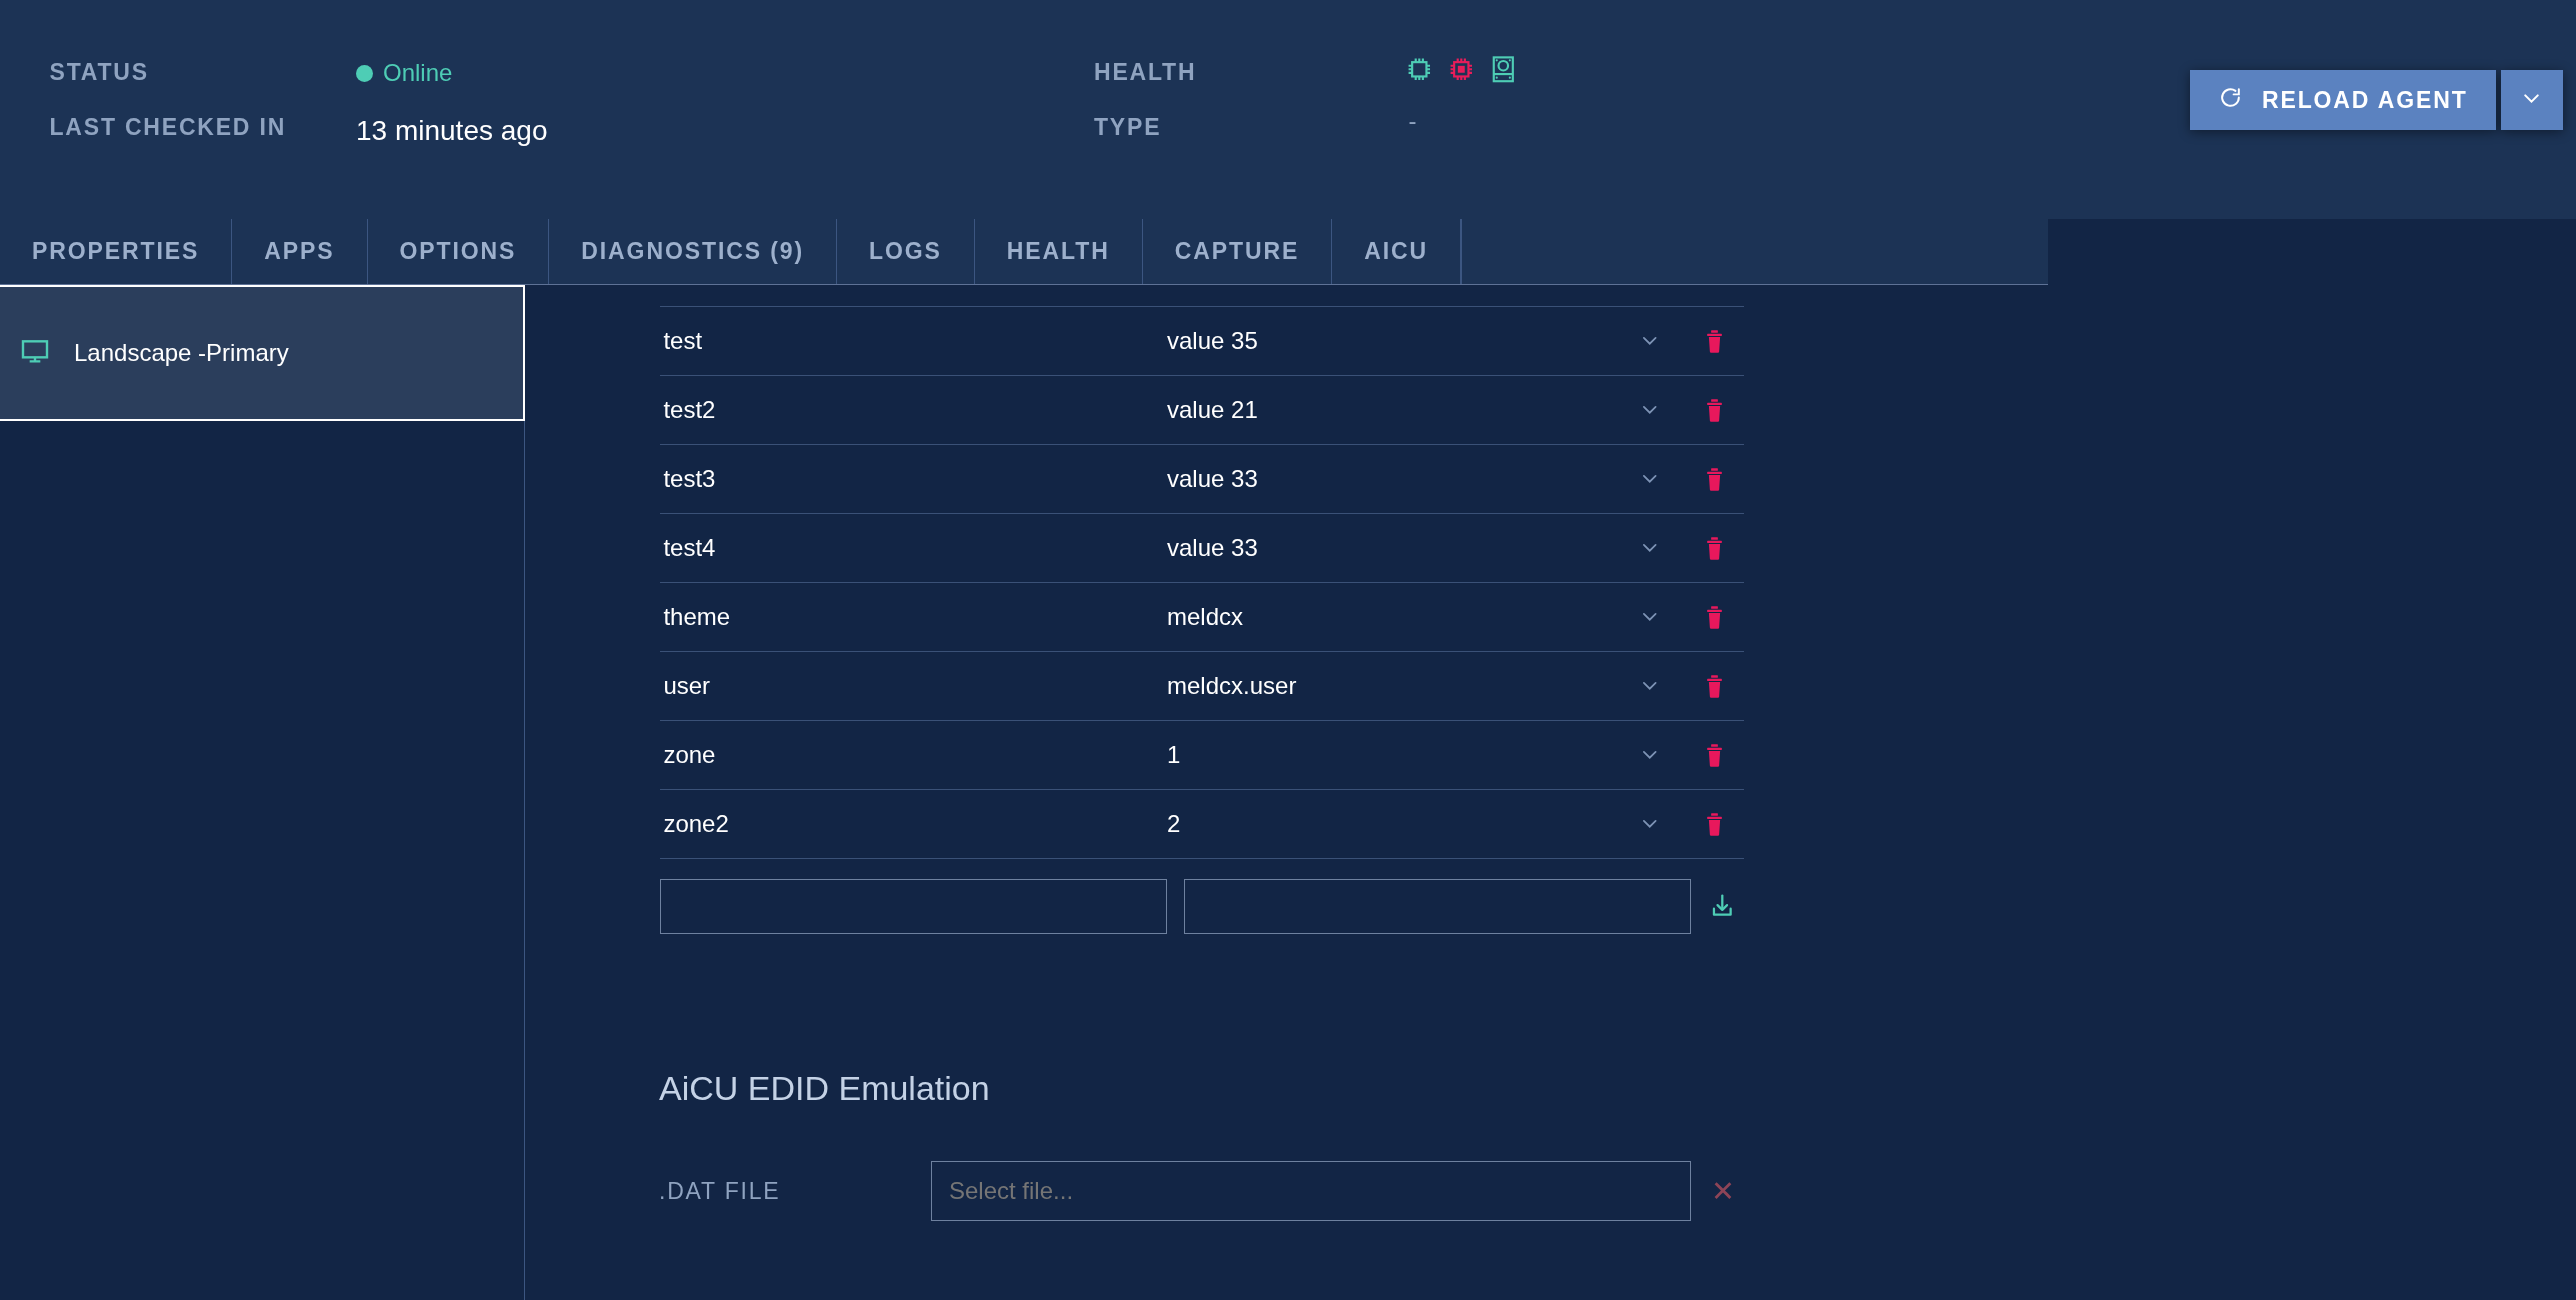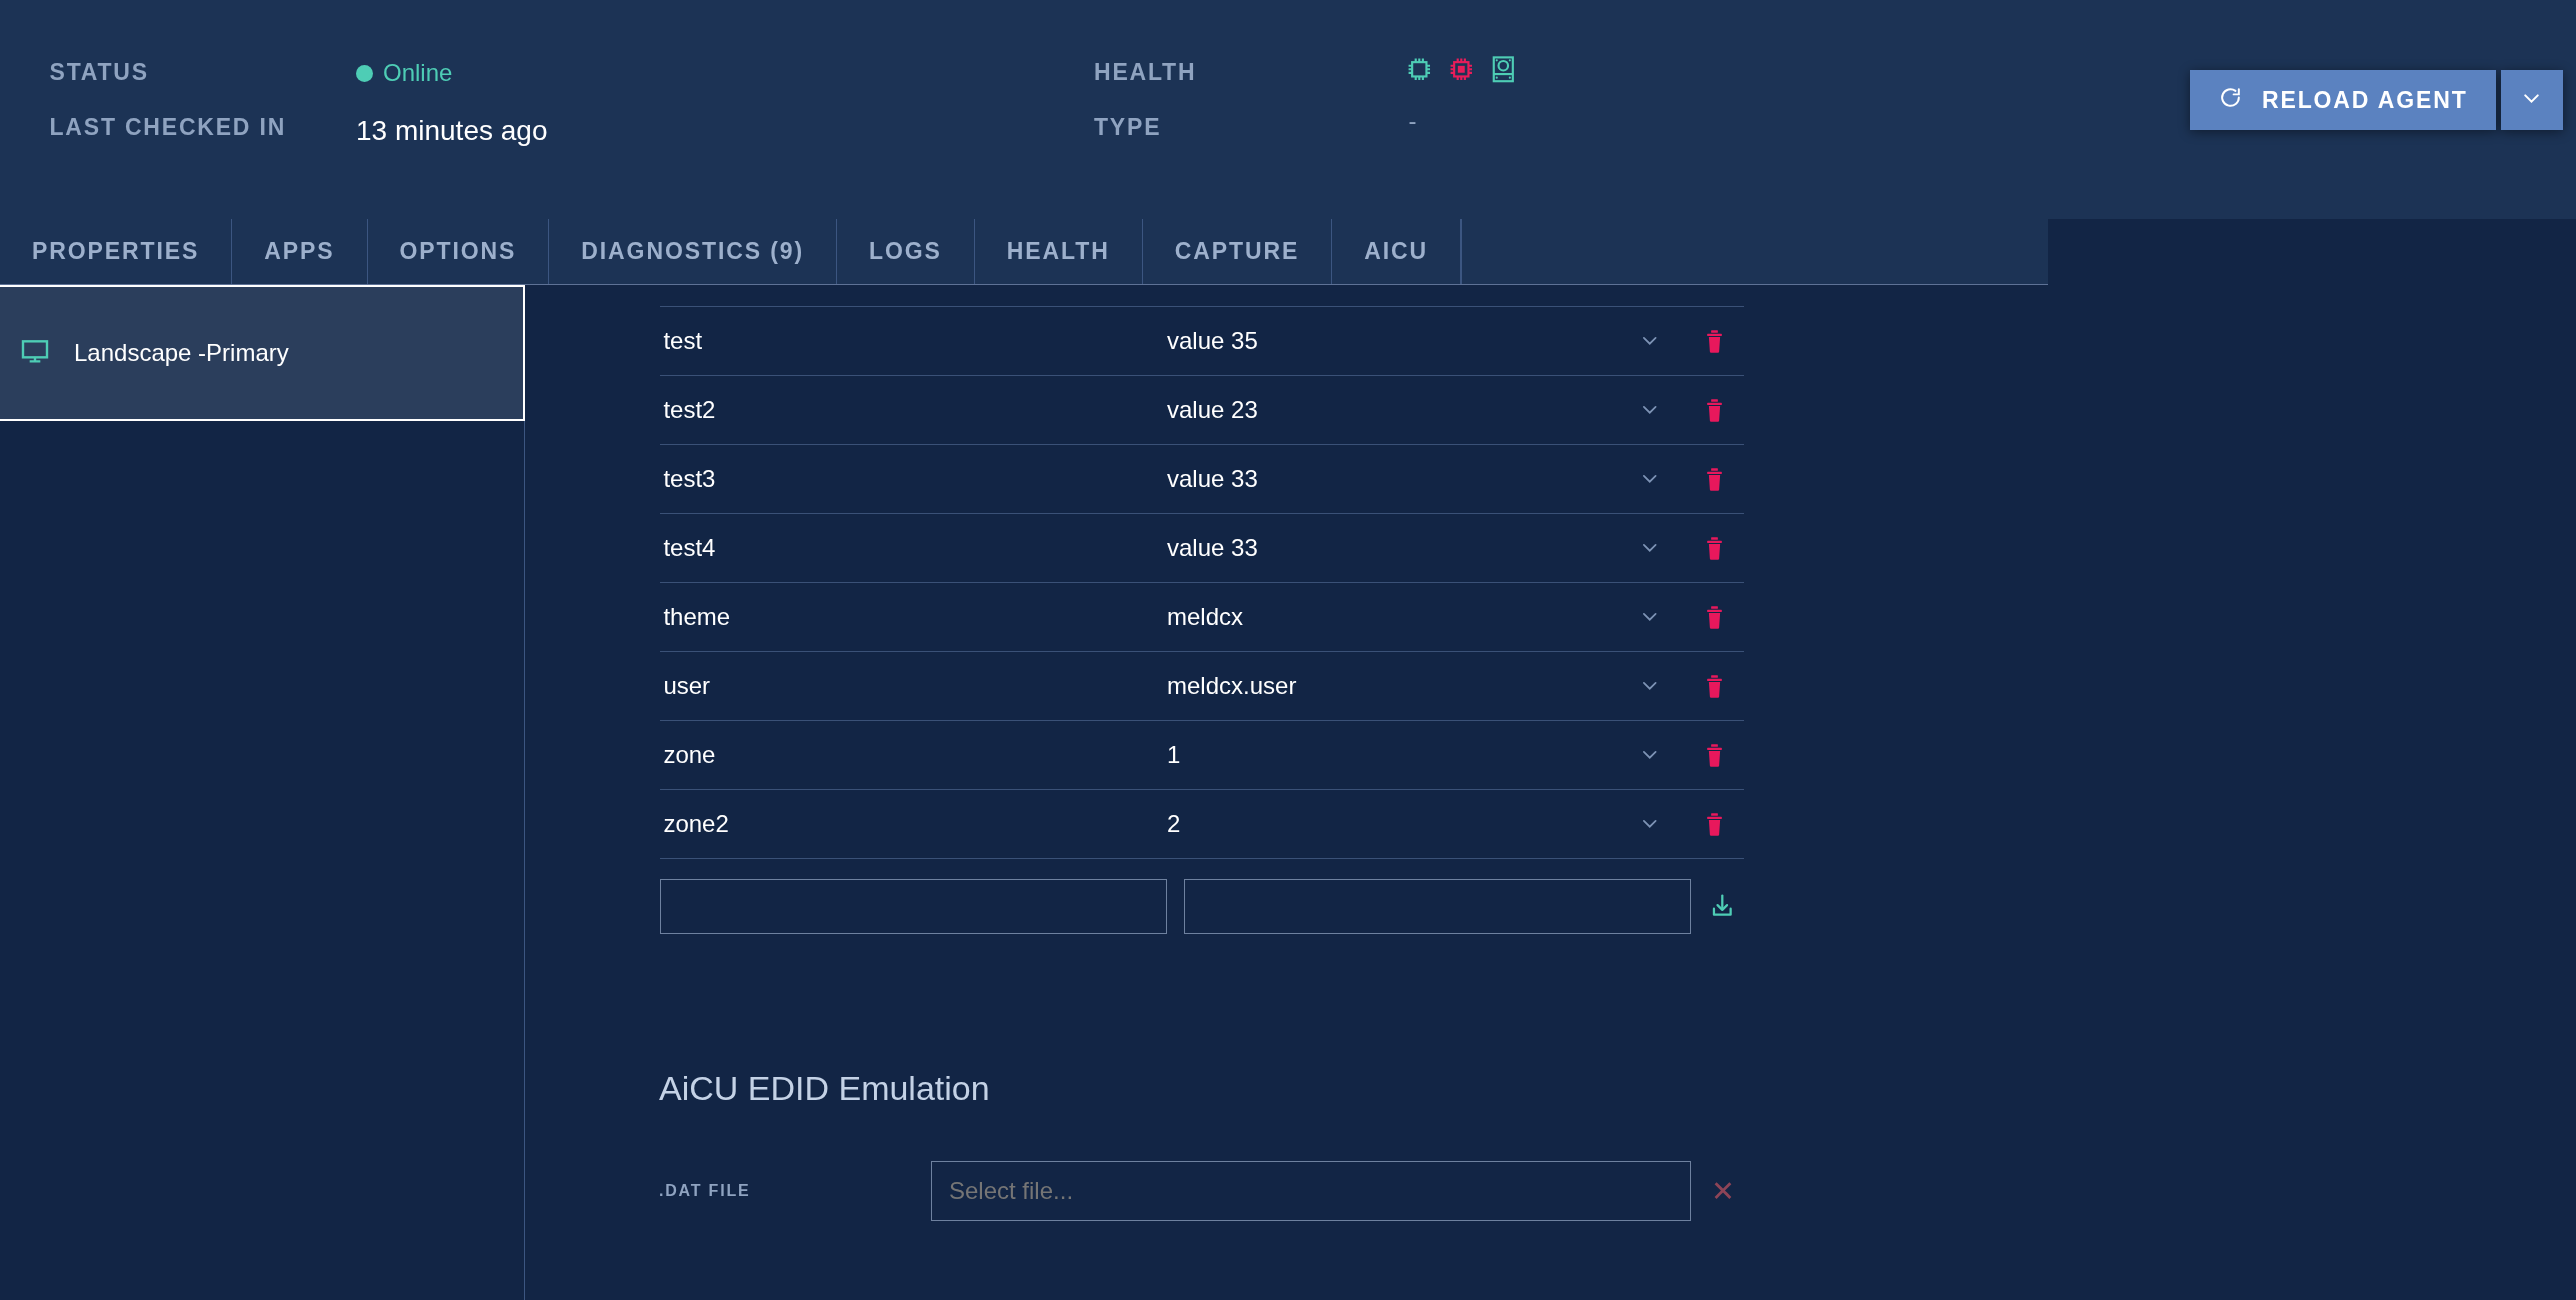--- a/index.html
+++ b/index.html
@@ -127,21 +127,21 @@
 
   .section-title {
     position:absolute; left:659px; top:1069px;
     color:#c4d2e6; font-size:34px; font-weight:normal; white-space:nowrap;
   }
   .edid-row {
     position:absolute; left:659px; top:1161px;
     display:flex; align-items:center;
   }
   .edid-label {
-    width:272px; color:#8fa3c0; font-size:16px; font-weight:bold;
+    width:272px; color:#8fa3c0; font-size:23px; font-weight:normal;
     letter-spacing:1.8px; white-space:nowrap;
   }
   .edid-input {
     width:760px; height:60px; background:transparent;
     border:1.7px solid #6e819f; color:#ffffff; font-size:24px;
     padding:0 17px; font-family:"Liberation Sans", sans-serif; outline:none;
   }
   .edid-clear {
     margin-left:20px; color:#8d4457; font-size:28.6px;
     cursor:pointer; line-height:1; font-weight:normal;
@@ -263,21 +263,21 @@
             <svg width="27" height="27" viewBox="0 0 24 24" fill="#e8185c">
               <rect x="9" y="2" width="6" height="2.2" rx=".5"></rect>
               <rect x="5.5" y="5" width="13" height="2.2" rx=".5"></rect>
               <path d="M7 8h10l-.9 13.2a1 1 0 0 1-1 .8H8.9a1 1 0 0 1-1-.8z"></path>
             </svg>
           </div>
       </div>
 
       <div class="trow">
         <div class="tkey">test2</div>
-        <div class="tval">value 23</div>
+        <div class="tval">value 21</div>
         <div class="tchev">
             <svg width="23.5" height="23.5" viewBox="0 0 24 24" fill="none" stroke="#7d93b5" stroke-width="1.8" stroke-linecap="round">
               <path d="M6 9l6 6 6-6"></path>
             </svg>
           </div>
         <div class="ttrash">
             <svg width="27" height="27" viewBox="0 0 24 24" fill="#e8185c">
               <rect x="9" y="2" width="6" height="2.2" rx=".5"></rect>
               <rect x="5.5" y="5" width="13" height="2.2" rx=".5"></rect>
               <path d="M7 8h10l-.9 13.2a1 1 0 0 1-1 .8H8.9a1 1 0 0 1-1-.8z"></path>

